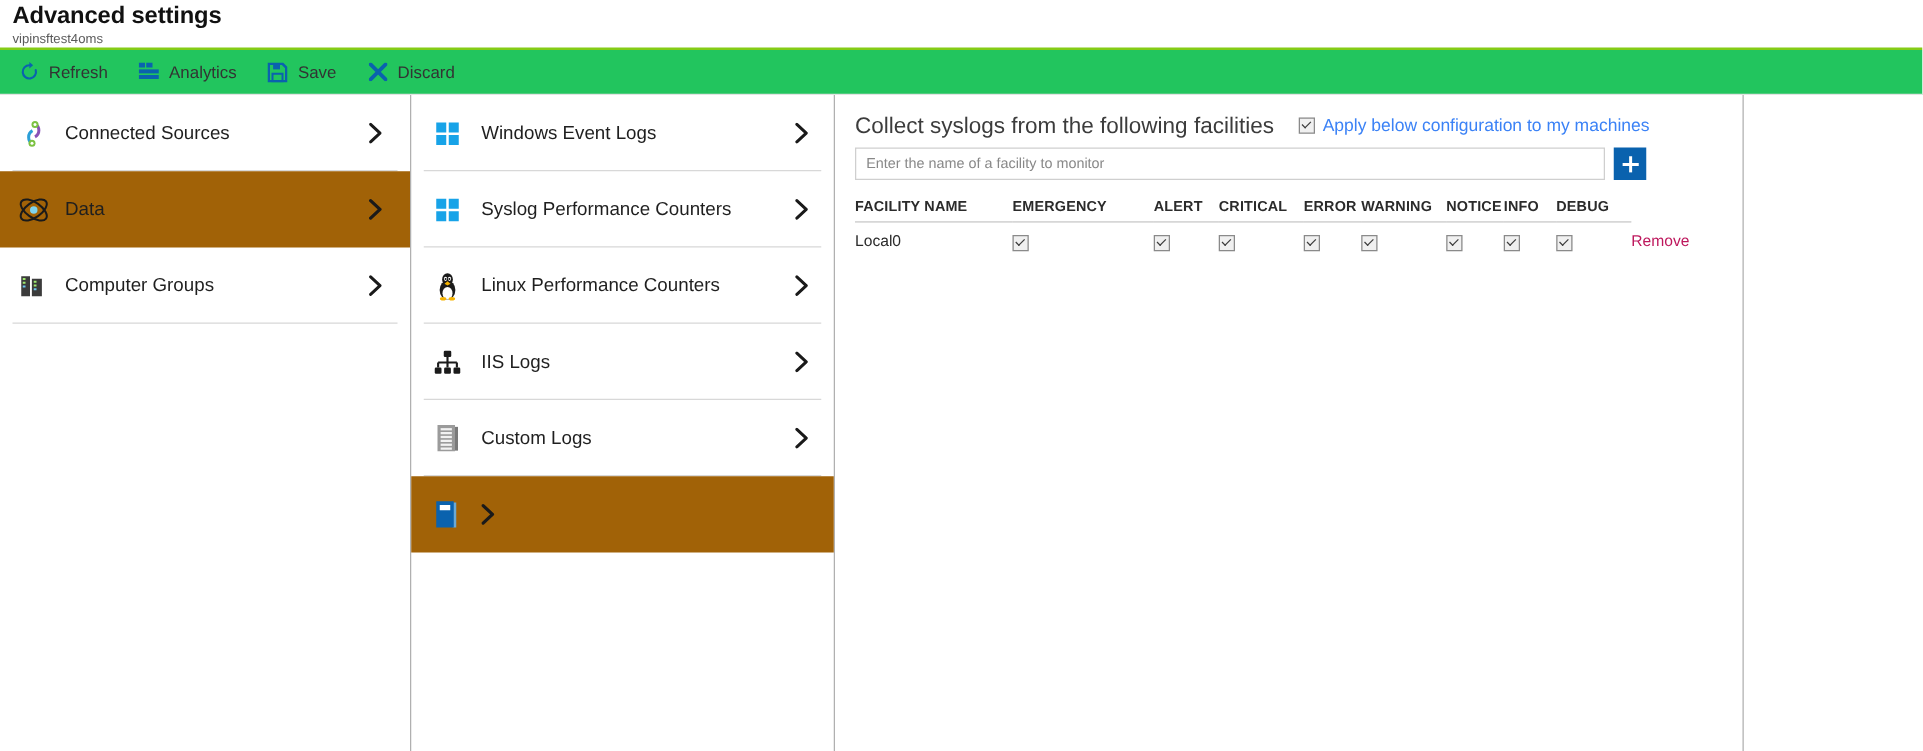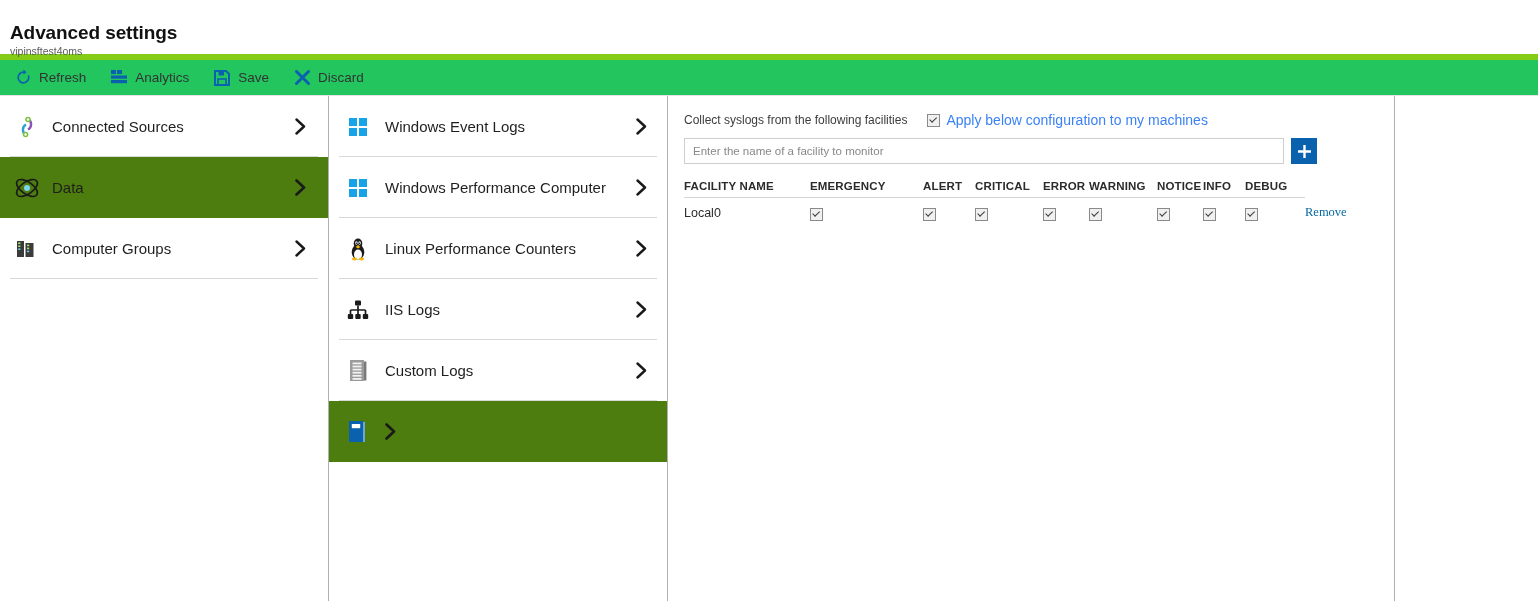--- a/index.html
+++ b/index.html
@@ -14,22 +14,21 @@
     color: #1a1a1a;
     overflow: hidden;
     -webkit-font-smoothing: antialiased;
   }
 
   
   .titlebar {
     height: 40px;
     padding: 2px 0 0 10px;
     box-sizing: border-box;
-    border-bottom: 6px solid #84cc16;
-    margin-top: 20px;
+    border-bottom: 2px solid #84cc16;
   }
   .title {
     font-size: 19px;
     font-weight: bold;
     line-height: 22px;
     color: #111111;
     letter-spacing: -0.1px;
   }
   .subtitle {
     font-size: 10.5px;
@@ -101,21 +100,21 @@
   
   .navlist { padding: 0; }
   .navrow {
     display: flex;
     align-items: center;
     height: 61px;
     box-sizing: border-box;
     cursor: pointer;
     position: relative;
   }
-  .navrow.sel { background: #4d7c0f; }
+  .navrow.sel { background: #a16207; }
   .navrow .sep {
     position: absolute;
     left: 10px;
     right: 10px;
     bottom: 0;
     height: 1px;
     background: #d8d8d8;
   }
   .navrow .nicon {
     width: 26px;
@@ -151,21 +150,21 @@
     box-sizing: border-box;
     height: 100%;
   }
   .detail-head {
     display: flex;
     align-items: center;
     height: 20px;
     margin-bottom: 8px;
   }
   .dh-label {
-    font-size: 12px;
+    font-size: 18px;
     color: #3c3c3c;
     white-space: nowrap;
   }
   .dh-check {
     display: flex;
     align-items: center;
     margin-left: 20px;
     cursor: pointer;
   }
   .dh-check .cbtext {
@@ -246,25 +245,24 @@
   }
   table.facilities th.spacer { border-bottom: none; }
   table.facilities td {
     font-size: 12.5px;
     color: #2b2b2b;
     padding: 7px 0 0 0;
     vertical-align: middle;
     white-space: nowrap;
   }
   .remove-link {
-    color: #0369a1;
+    color: #be185d;
     font-size: 12.5px;
     text-decoration: none;
     cursor: pointer;
-    font-family: Liberation Serif, serif;
   }
 
   
   .winlogo {
     width: 18px; height: 18px;
     display: grid;
     grid-template-columns: 8px 8px;
     grid-template-rows: 8px 8px;
     gap: 2px;
   }
@@ -414,21 +412,21 @@
 
       <div class="navrow">
         <span class="nicon">
           <span class="winlogo">
               <i></i>
               <i></i>
               <i></i>
               <i></i>
             </span>
         </span>
-        <span class="nlabel">Windows Performance Computer</span>
+        <span class="nlabel">Syslog Performance Counters</span>
         <span class="chev">
           <svg width="11" height="17" viewBox="0 0 11 17">
               <path d="M1.5 1.5 L9 8.5 L1.5 15.5" fill="none" stroke="#1a1a1a" stroke-width="2.4" stroke-linecap="round" stroke-linejoin="round"></path>
             </svg>
         </span>
         <span class="sep"></span>
       </div>
 
       <div class="navrow">
         <span class="nicon">

